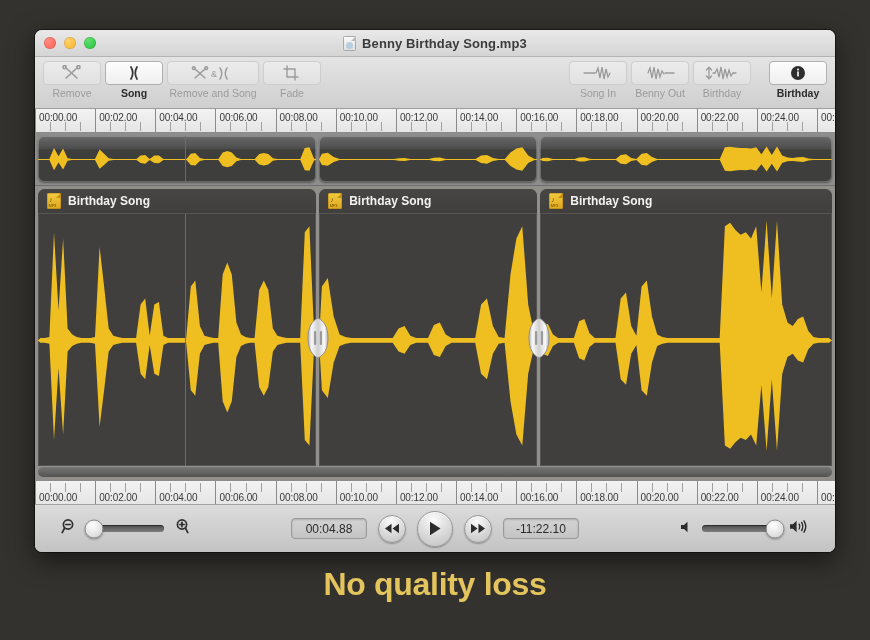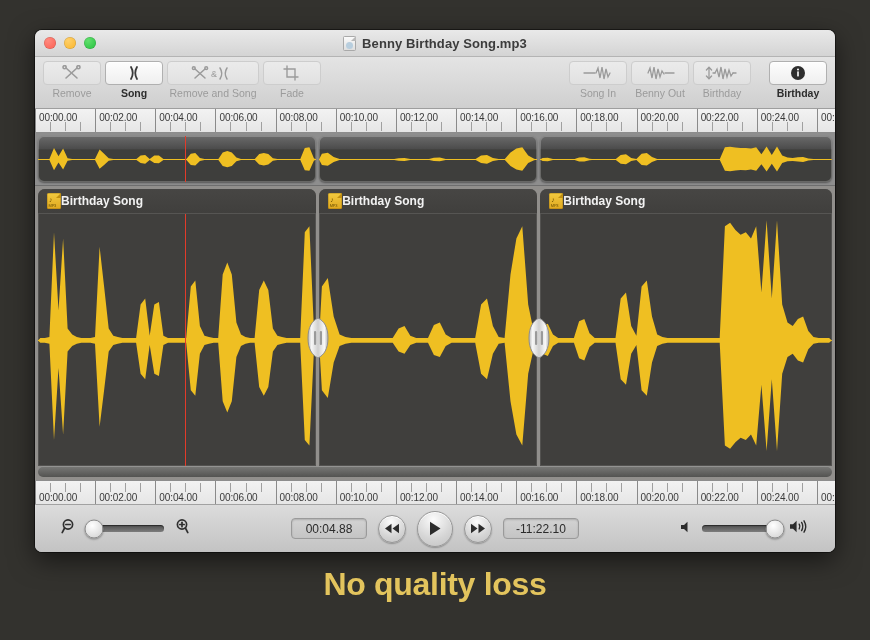--- a/index.html
+++ b/index.html
@@ -143,21 +143,21 @@
   .clip {
     position: relative;
     background: #403f3d;
     border-radius: 7px 7px 0 0;
     box-shadow: inset 0 0 0 1px rgba(255,255,255,.10);
     overflow: hidden;
     display: flex; flex-direction: column;
   }
   .clip-header {
     flex: 0 0 25px; height: 25px;
-    display: flex; align-items: center; gap: 0;
+    display: flex; align-items: center; gap: 7px;
     padding-left: 9px;
     border-bottom: 1px solid #565553;
     background: linear-gradient(#474644, #403f3d);
   }
   .mp3-icon {
     width: 14px; height: 16px; position: relative; flex: 0 0 14px;
     background: linear-gradient(#f2ca3f, #dfa81f);
     border-radius: 1.5px;
     box-shadow: inset 0 0 0 .5px rgba(120,80,0,.5);
   }

